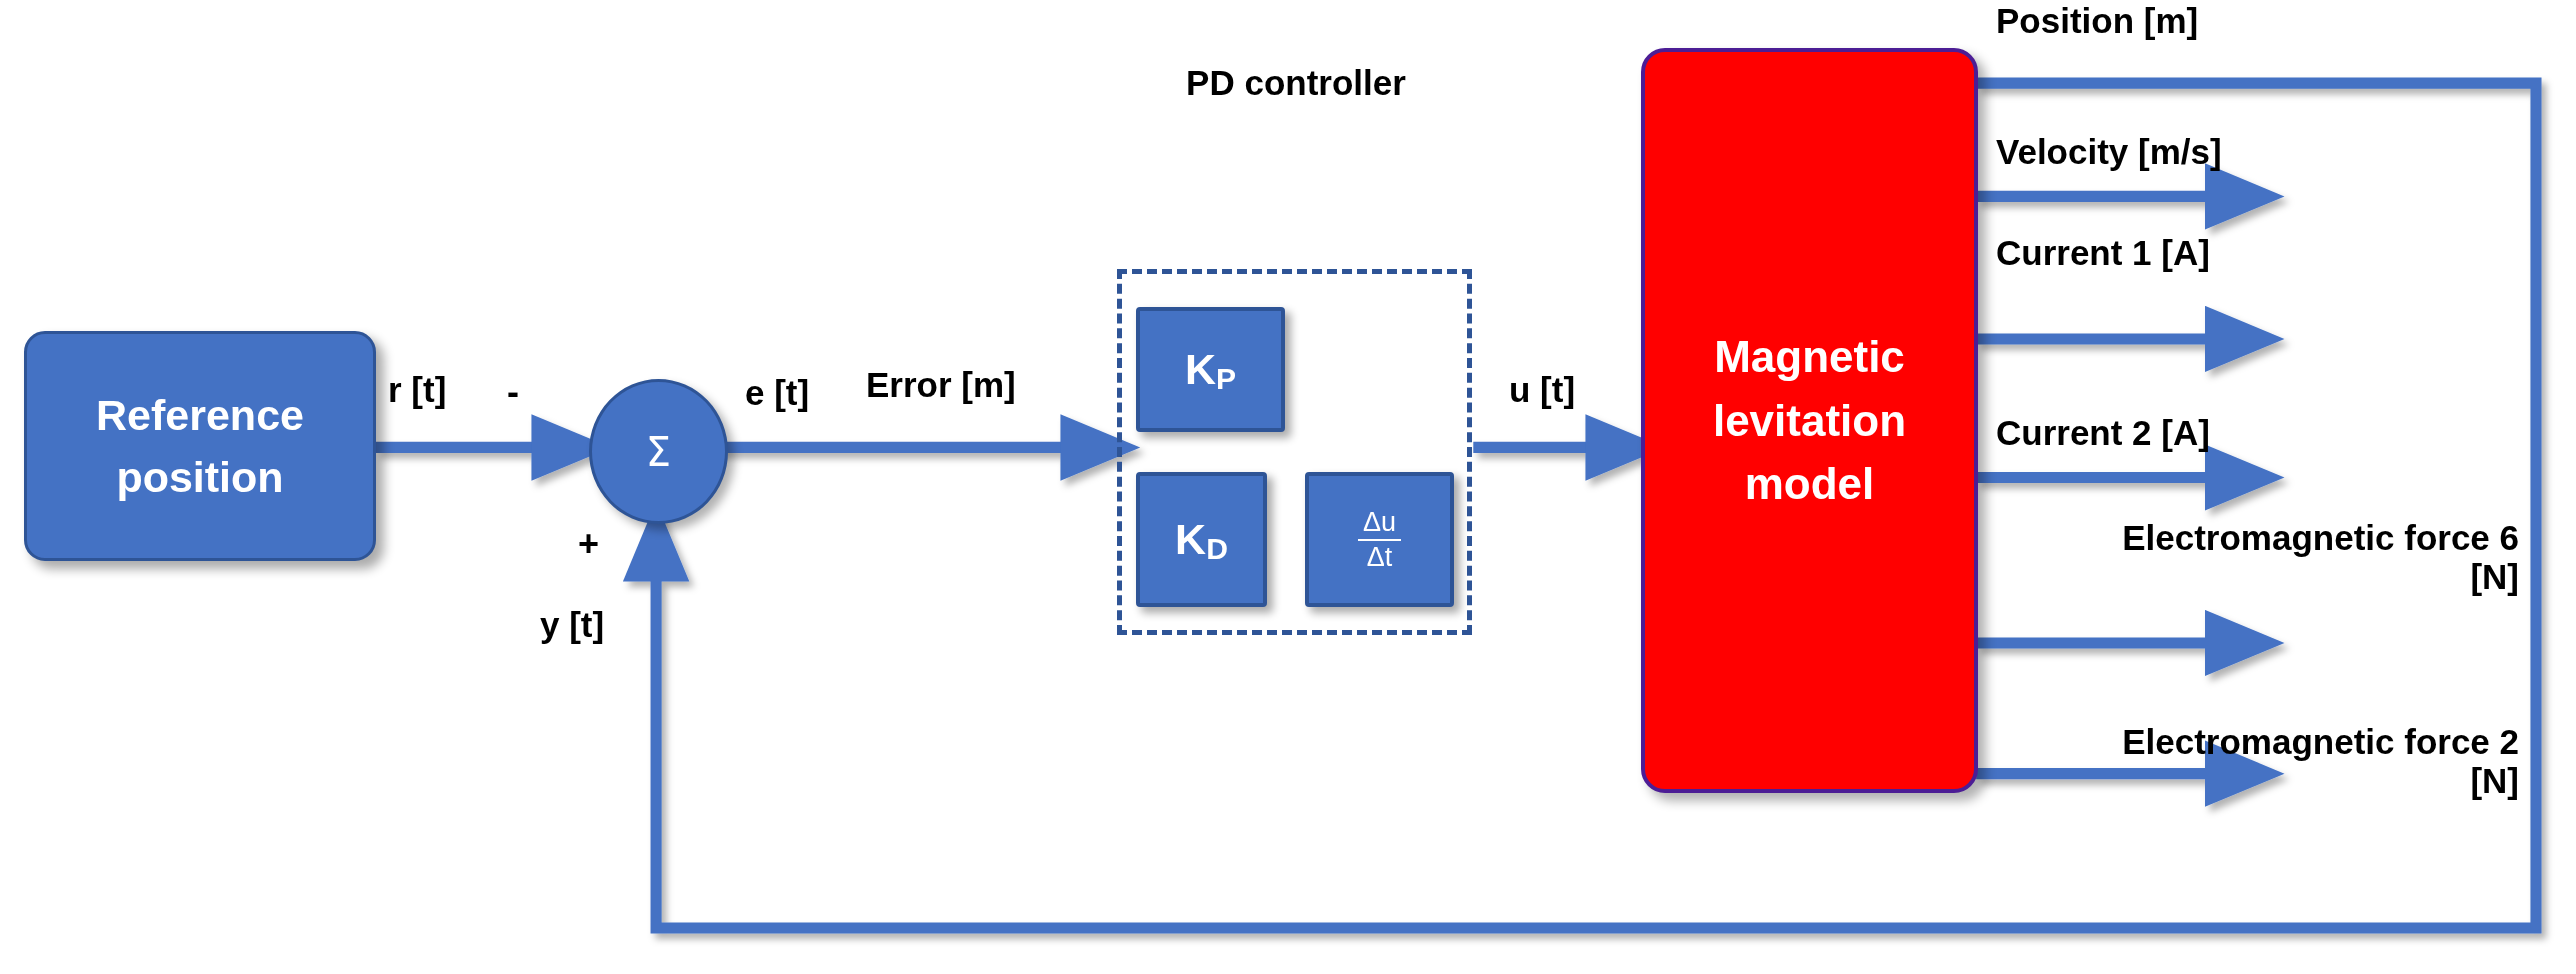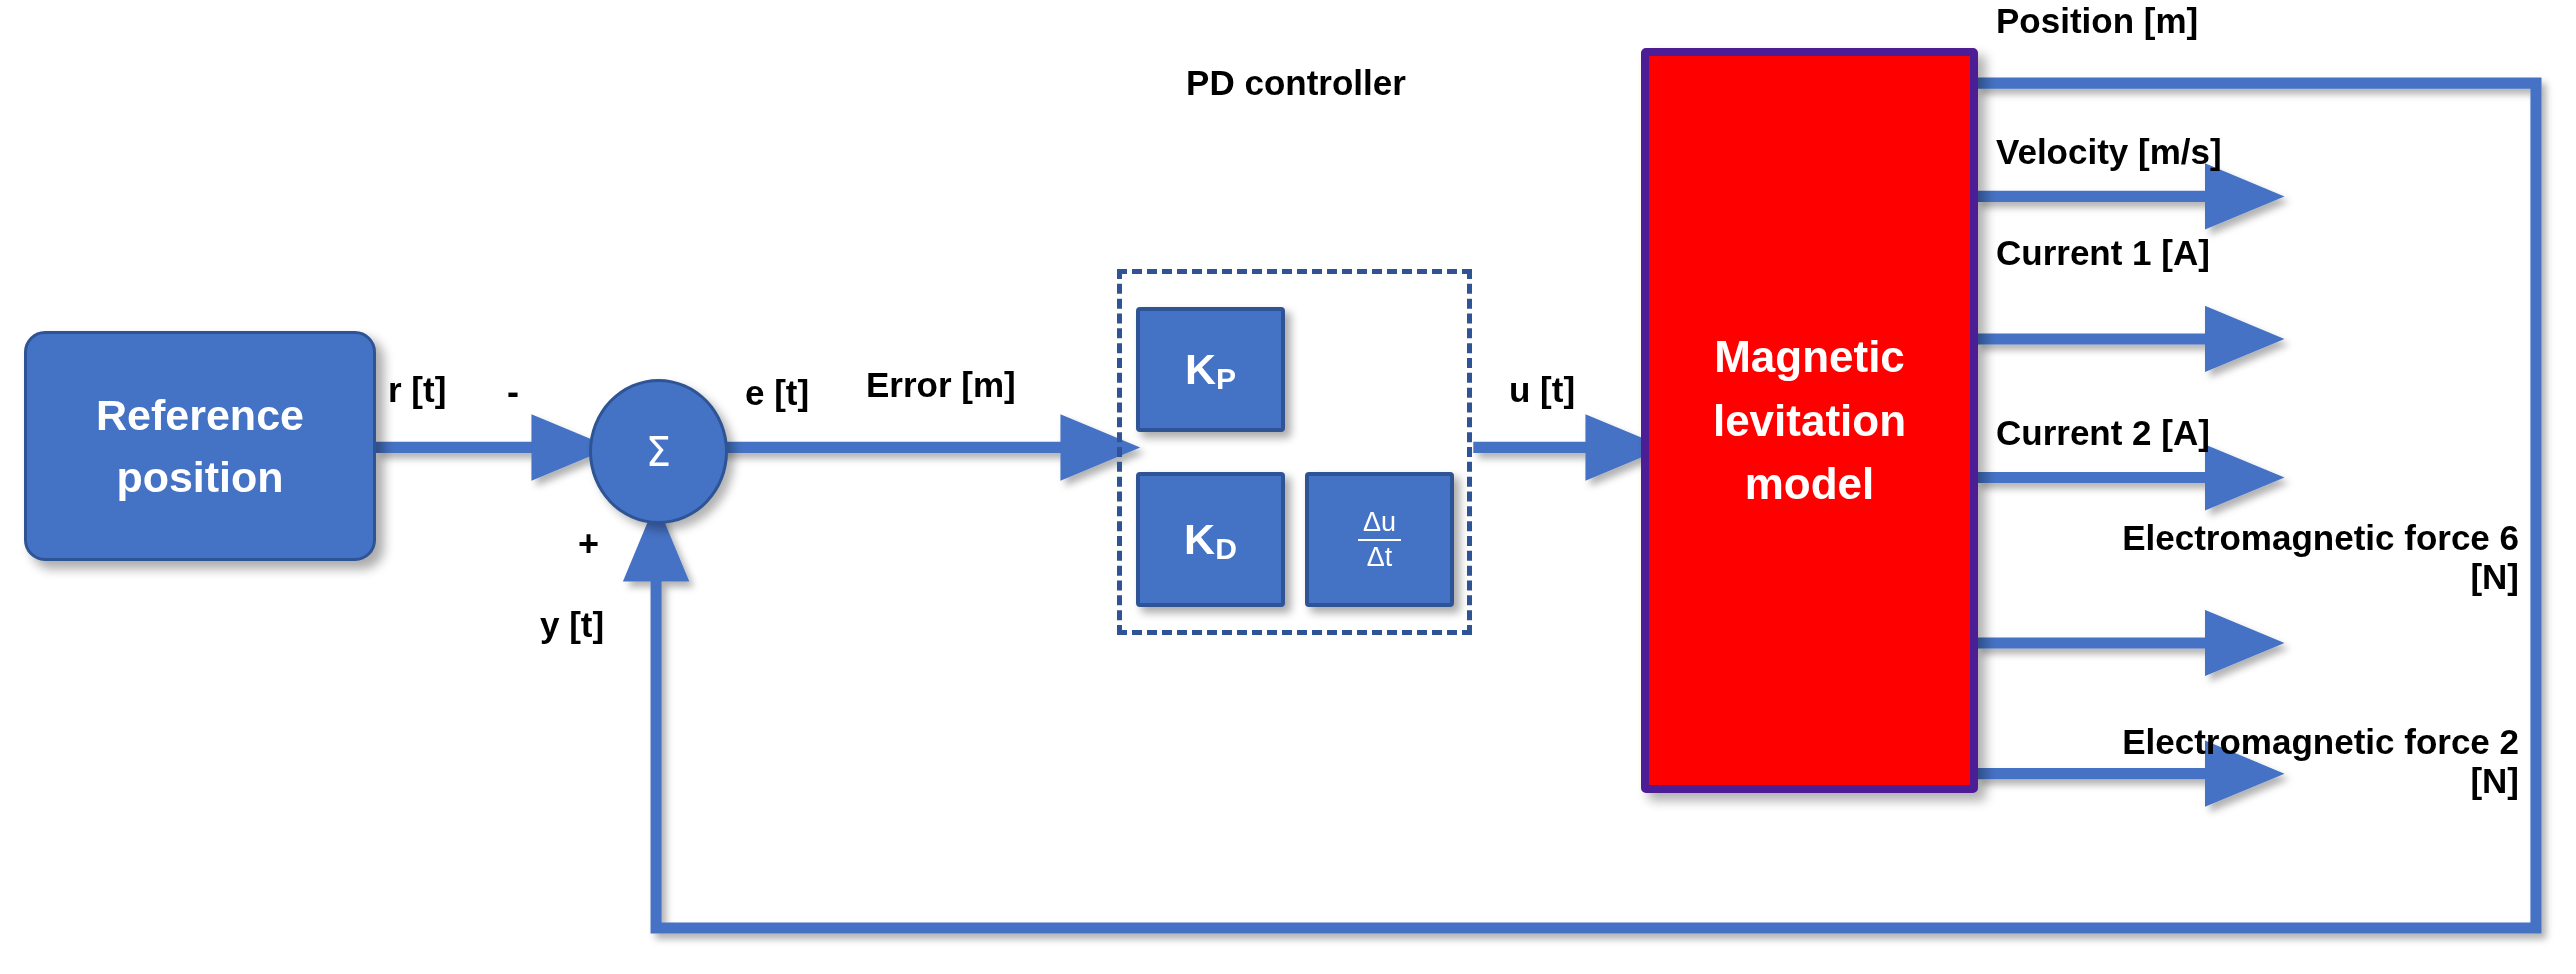--- a/index.html
+++ b/index.html
@@ -38,22 +38,22 @@
     line-height: 1.45;
   }
   .blk-blue {
     background: #4472C4;
     border: 3.2px solid #2E5496;
     border-radius: 21px;
     box-shadow: 7.1px 7.1px 10.3px rgba(0,0,0,0.33);
   }
   .blk-red {
     background: #FF0000;
-    border: 8px solid #4c1d95;
-    border-radius: 5px;
+    border: 4px solid #4c1d95;
+    border-radius: 24px;
     box-shadow: 7.1px 7.1px 10.3px rgba(0,0,0,0.30);
   }
   .blk-small {
     border-radius: 4px;
     box-shadow: 5.5px 5.5px 8px rgba(0,0,0,0.33);
     border-width: 4px;
   }
   #reference-position-block {
     left: 24px;  top: 331px;
     width: 352px; height: 230px;
@@ -66,21 +66,21 @@
     font-size: 44px;
   }
   #magnetic-levitation-block .two-line { white-space: pre-line; }
   #kp-block {
     left: 1136px; top: 307px;
     width: 149px; height: 125px;
     font-size: 43px;
   }
   #kd-block {
     left: 1136px; top: 472px;
-    width: 149px; height: 135px;
+    width: 131px; height: 135px;
     font-size: 43px;
   }
   #dudt-block {
     left: 1305px; top: 472px;
     width: 149px; height: 135px;
     font-size: 27px;
   }
   .sub { font-size: 0.70em; vertical-align: -0.18em; }
   
   .frac {

